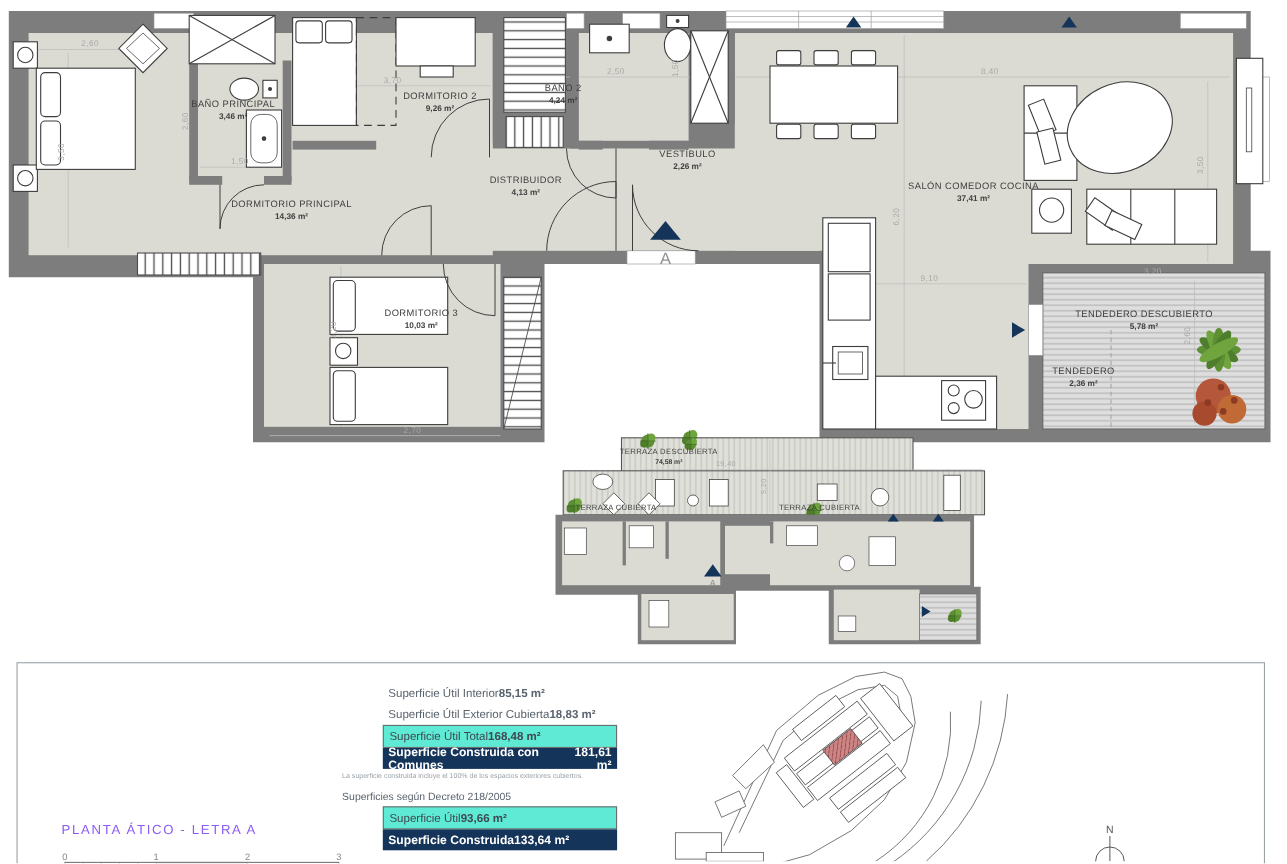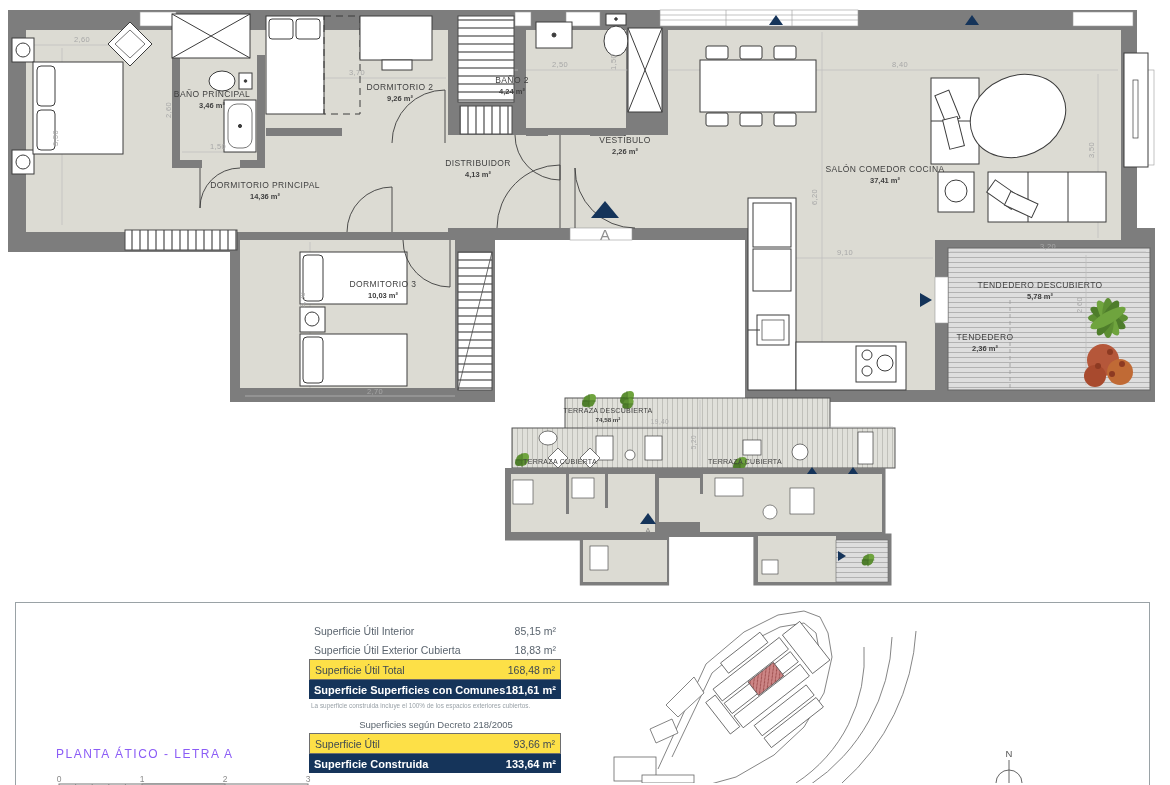--- a/index.html
+++ b/index.html
@@ -12,27 +12,27 @@
   .tn{font-size:7px;font-weight:500;fill:#3f3f3f;letter-spacing:.3px;}
   .ta{font-size:6.2px;font-weight:700;fill:#3f3f3f;}
   .mk{font-size:15px;fill:#909090;}
   .mks{font-size:8px;fill:#8a8a8a;}
   
   .panel{position:absolute;left:15px;top:602px;width:1133px;height:200px;
          border:1px solid #9aa2a6;background:#fff;}
   .plan-title{position:absolute;left:40px;top:144px;width:220px;
          color:#8b5cf6;font-size:12px;letter-spacing:1.5px;}
   .tables{position:absolute;left:293px;top:18px;width:252px;}
-  .arow{display:flex;justify-content:space-between;align-items:center;
-        height:19px;padding:0 5px;font-size:10.5px;color:#5a646e;}
-  .arow .val{text-align:right;}
-  .arow.gray{background:#fde047;border:1px solid #6e6e6e;color:#3f4952;}
+  .arow{display:flex;justify-content:flex-start;align-items:center;
+        height:19px;padding:0 5px;font-size:10.5px;color:#5a646e;margin-left:39px;}
+  .arow .val{text-align:right;font-weight:bold;}
+  .arow.gray{background:#5eead4;border:1px solid #6e6e6e;color:#3f4952;}
   .arow.navy{background:#15345a;color:#fff;font-weight:bold;font-size:11px;}
   .footnote{font-size:6.4px;color:#9aa2a8;margin:3px 0 0 2px;}
-  .decree-title{font-size:9.5px;color:#5a646e;margin:10px 0 3px 2px;text-align:center;}
+  .decree-title{font-size:9.5px;color:#5a646e;margin:10px 0 3px 2px;}
   .sitewrap{position:absolute;left:590px;top:4px;width:430px;height:176px;}
   .scalewrap{position:absolute;left:30px;top:171px;width:280px;height:28px;}
 </style>
 </head>
 <body>
 
 <div class="page">
 
 
 <svg width="1170" height="600" viewBox="0 0 1170 600">
@@ -395,21 +395,21 @@
     </div>
     <div class="arow">
       <span>Superficie Útil Exterior Cubierta</span>
       <span class="val">18,83 m²</span>
     </div>
     <div class="arow gray">
       <span>Superficie Útil Total</span>
       <span class="val">168,48 m²</span>
     </div>
     <div class="arow navy">
-      <span>Superficie Superficies con Comunes</span>
+      <span>Superficie Construida con Comunes</span>
       <span class="val">181,61 m²</span>
     </div>
     <div class="footnote">La superficie construida incluye el 100% de los espacios exteriores cubiertos.</div>
 
     <div class="decree-title">Superficies según Decreto 218/2005</div>
     <div class="arow gray">
       <span>Superficie Útil</span>
       <span class="val">93,66 m²</span>
     </div>
     <div class="arow navy">

